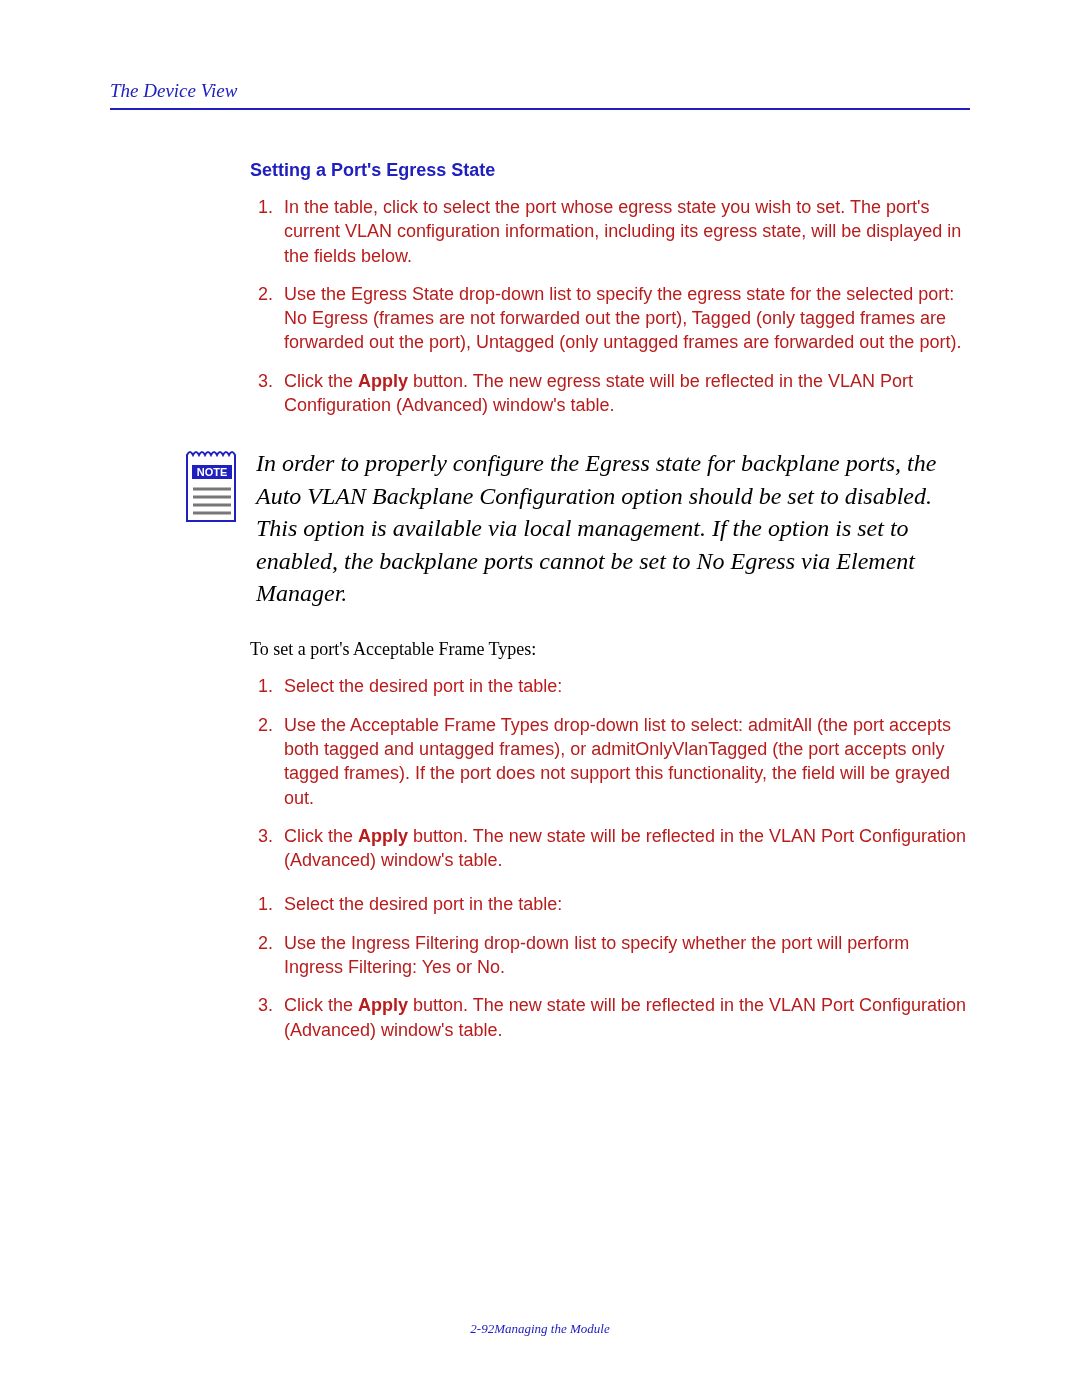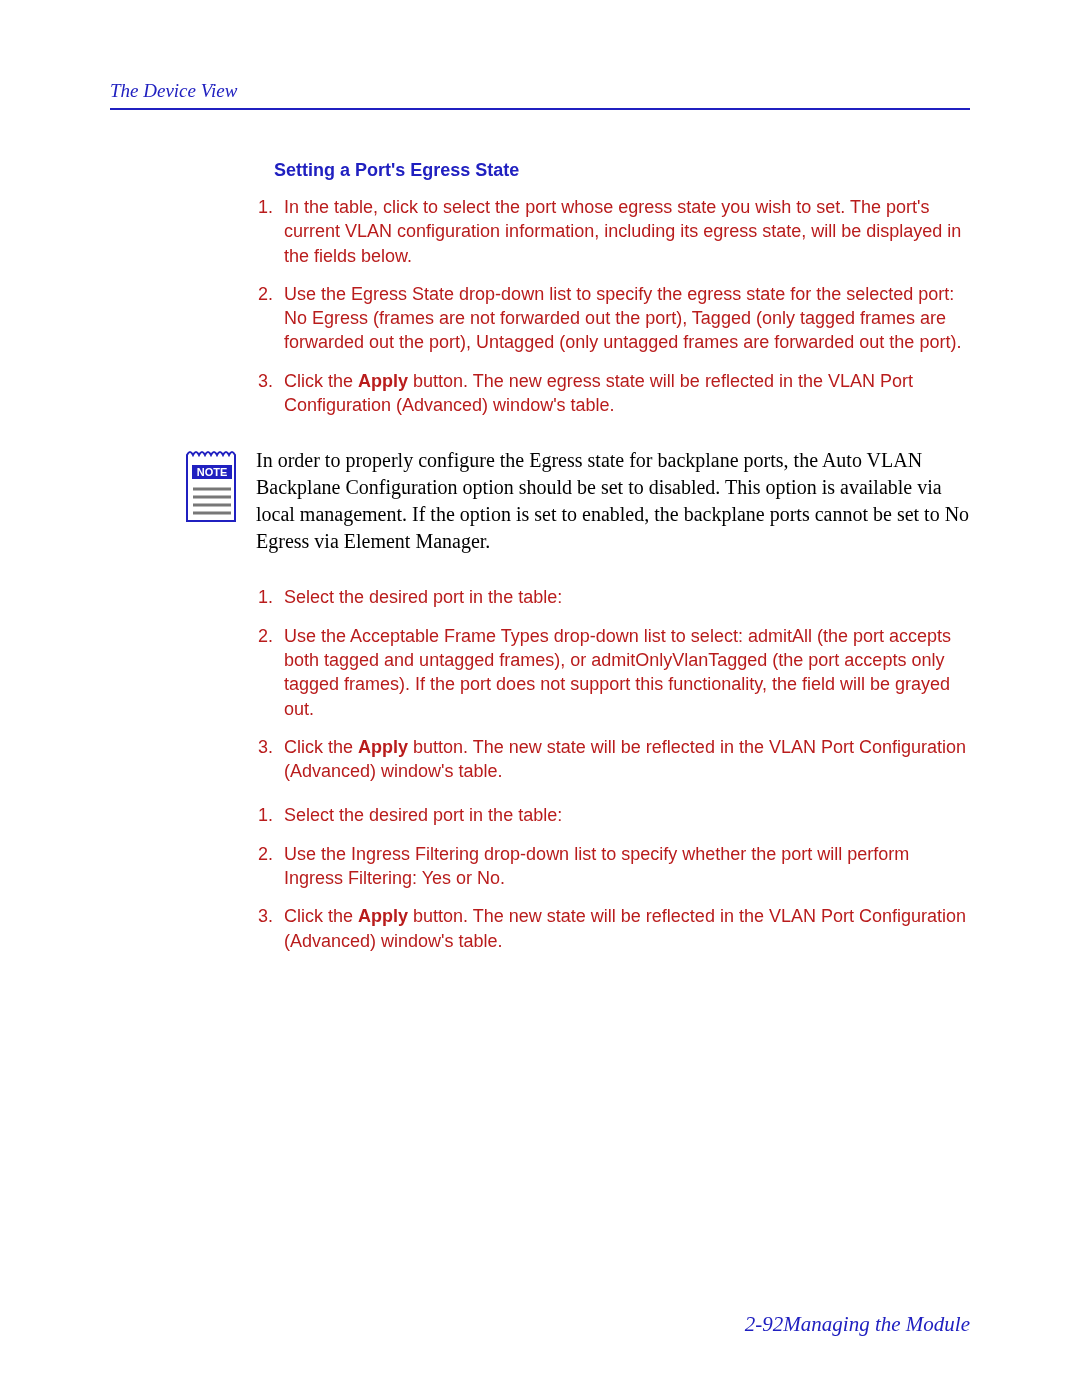--- a/index.html
+++ b/index.html
@@ -31,21 +31,20 @@
   .content {
     margin-left: 140px;
   }
   .section-heading {
     color: #2020c0;
     font-weight: bold;
     font-size: 18px;
     font-family: Arial, Helvetica, sans-serif;
     margin-top: 24px;
     margin-bottom: 14px;
-    margin-left: 24px;
   }
   .intro {
     font-size: 18px;
     font-family: "Times New Roman", Times, serif;
     margin-bottom: 14px;
   }
   ol.steps {
     list-style: decimal;
     padding-left: 28px;
     margin: 0 0 20px 0;
@@ -67,35 +66,36 @@
     align-items: flex-start;
     gap: 18px;
     margin: 30px 0 30px 76px;
   }
   .note-icon {
     flex: 0 0 auto;
     width: 52px;
   }
   .note-icon svg { display:block; }
   .note-text {
+    font-style: italic;
     font-family: "Times New Roman", Times, serif;
-    font-size: 20px;
+    font-size: 24px;
     line-height: 1.35;
     color: #000;
   }
   .footer {
     position: absolute;
     left: 110px;
     right: 110px;
     bottom: 60px;
     display: flex;
-    justify-content: flex-end;
+    justify-content: center;
     color: #2020c0;
     font-style: italic;
-    font-size: 21px;
+    font-size: 13px;
     font-family: "Times New Roman", Times, serif;
   }
 </style>
 </head>
 <body>
 
 <div class="page">
 
   <div class="header-title">The Device View</div>
   <hr class="header-rule">
@@ -122,20 +122,21 @@
         <line x1="7" y1="50" x2="45" y2="50" stroke="#777" stroke-width="3"></line>
         <line x1="7" y1="58" x2="45" y2="58" stroke="#777" stroke-width="3"></line>
         <line x1="7" y1="66" x2="45" y2="66" stroke="#777" stroke-width="3"></line>
       </svg>
     </div>
     <div class="note-text">In order to properly configure the Egress state for backplane ports, the Auto VLAN Backplane Configuration option should be set to disabled. This option is available via local management. If the option is set to enabled, the backplane ports cannot be set to No Egress via Element Manager.</div>
   </div>
 
   <div class="content">
 
+    <div class="intro">To set a port's Acceptable Frame Types:</div>
     <ol class="steps">
       <li>Select the desired port in the table:</li>
       <li>Use the Acceptable Frame Types drop-down list to select: admitAll (the port accepts both tagged and untagged frames), or admitOnlyVlanTagged (the port accepts only tagged frames). If the port does not support this functionality, the field will be grayed out.</li>
       <li>
         <span>Click the </span><span class="bold">Apply</span><span> button. The new state will be reflected in the VLAN Port Configuration (Advanced) window's table.</span>
       </li>
     </ol>
 
     <ol class="steps">
       <li>Select the desired port in the table:</li>

